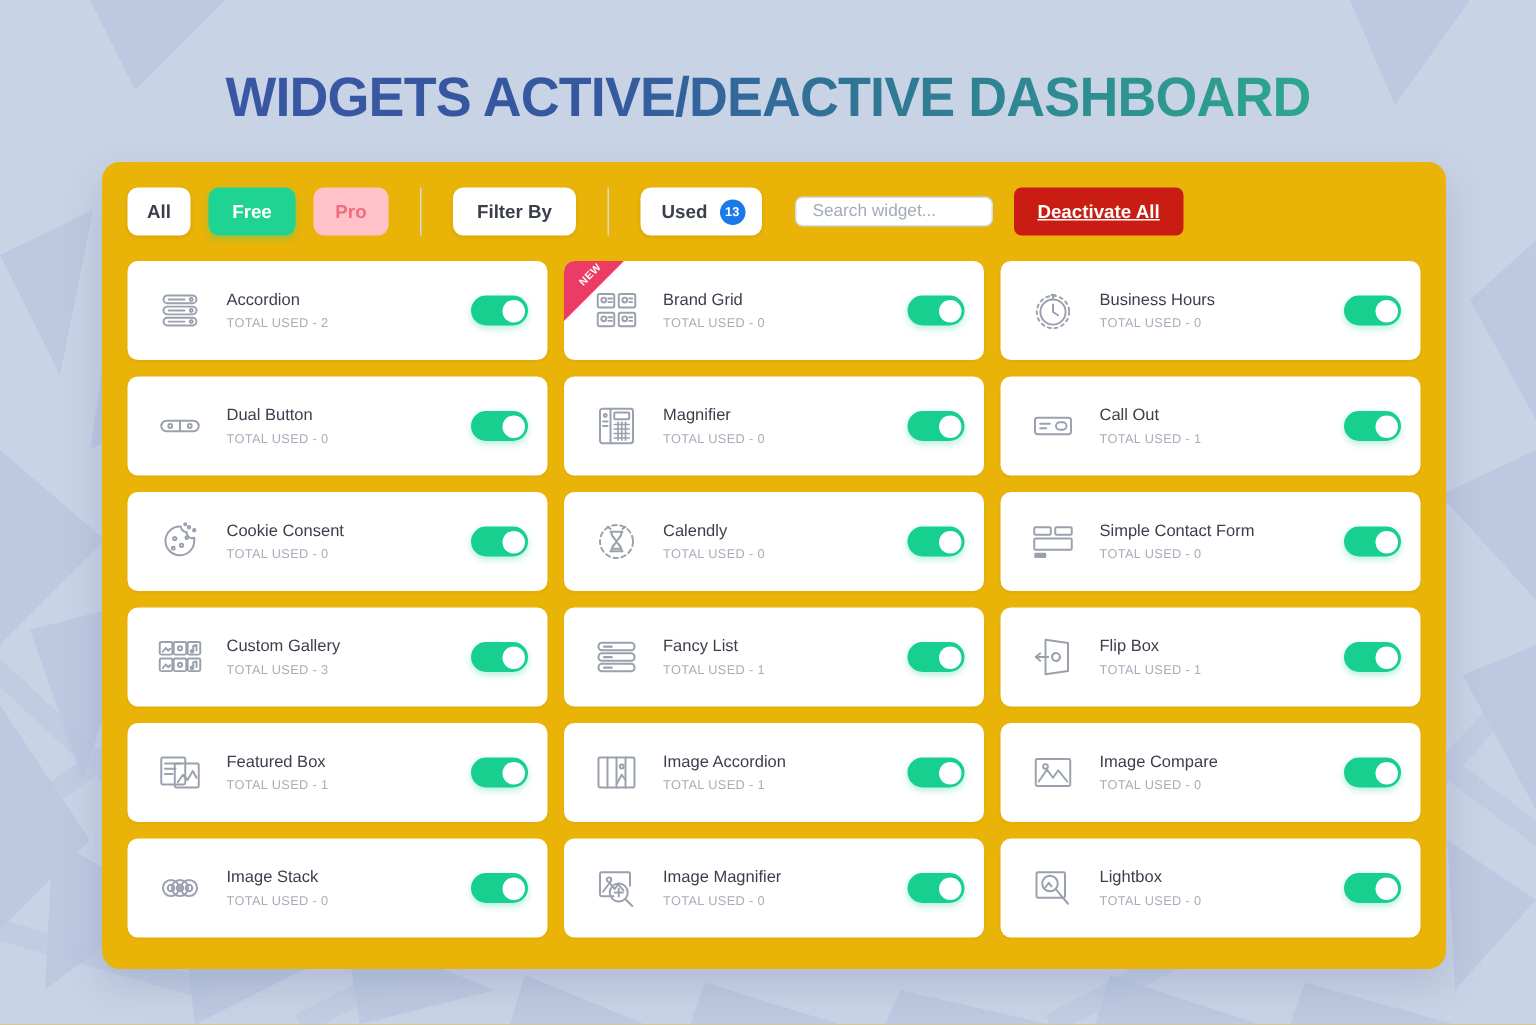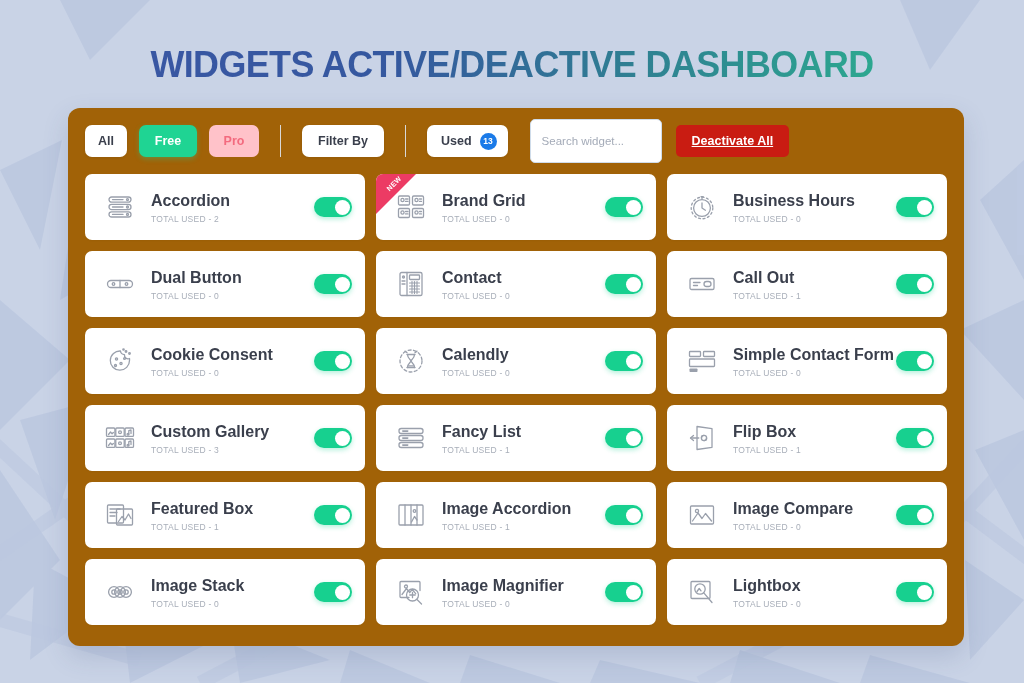--- a/index.html
+++ b/index.html
@@ -42,21 +42,21 @@
     transform: scaleX(0.97);
   }
 
   
   #panel {
     position: absolute;
     left: 68px;
     top: 108px;
     width: 896px;
     height: 538px;
-    background: #a16207;
+    background: #eab308;
     border-radius: 12px;
     box-shadow: 0 10px 26px rgba(60, 80, 120, 0.18);
     z-index: 2;
     padding: 0;
   }
 
   
   #toolbar {
     display: flex;
     align-items: center;
@@ -130,21 +130,21 @@
     font-size: 8.5px;
     font-weight: bold;
     display: flex;
     align-items: center;
     justify-content: center;
     padding: 0 3px;
   }
 
   #search-input {
     width: 132px;
-    height: 44px;
+    height: 20px;
     border: 1px solid #cfdcea;
     border-radius: 5px;
     background: #ffffff;
     font-size: 11.5px;
     color: #5b6270;
     padding: 0 11px;
     font-family: "Liberation Sans", sans-serif;
     outline: none;
     margin-left: 22px;
   }
@@ -195,22 +195,22 @@
     color: #9aa0ac;
   }
   .widget-icon svg { display: block; }
 
   .widget-text {
     flex: 1 1 auto;
     margin-left: 13px;
     min-width: 0;
   }
   .widget-name {
-    font-size: 16px;
-    font-weight: bold;
+    font-size: 11px;
+    font-weight: normal;
     color: #3a3f4c;
     line-height: 1.25;
     white-space: nowrap;
   }
   .widget-used {
     font-size: 8.5px;
     color: #a8aeb9;
     letter-spacing: 0.25px;
     margin-top: 3px;
     white-space: nowrap;
@@ -423,21 +423,21 @@
                 <line x1="18.5" y1="12.5" x2="18.5" y2="24.5"></line>
                 <line x1="21" y1="12.5" x2="21" y2="24.5"></line>
               </g>
               <circle cx="7.5" cy="8" r="1"></circle>
               <line x1="6" y1="12" x2="9" y2="12"></line>
               <line x1="6" y1="15" x2="9" y2="15"></line>
             </g>
           </svg>
         </div>
         <div class="widget-text">
-          <div class="widget-name">Contact</div>
+          <div class="widget-name">Magnifier</div>
           <div class="widget-used">TOTAL USED - 0</div>
         </div>
         <div class="toggle"></div>
       </div>
       <div class="widget-card">
         <div class="widget-icon">
           <svg width="30" height="30" viewBox="0 0 30 30">
             <g stroke="currentColor" fill="none" stroke-width="1.3" stroke-linecap="round" stroke-linejoin="round">
               <rect x="3" y="9.5" width="24" height="11" rx="1.6"></rect>
               <line x1="6.5" y1="13.5" x2="13" y2="13.5"></line>

